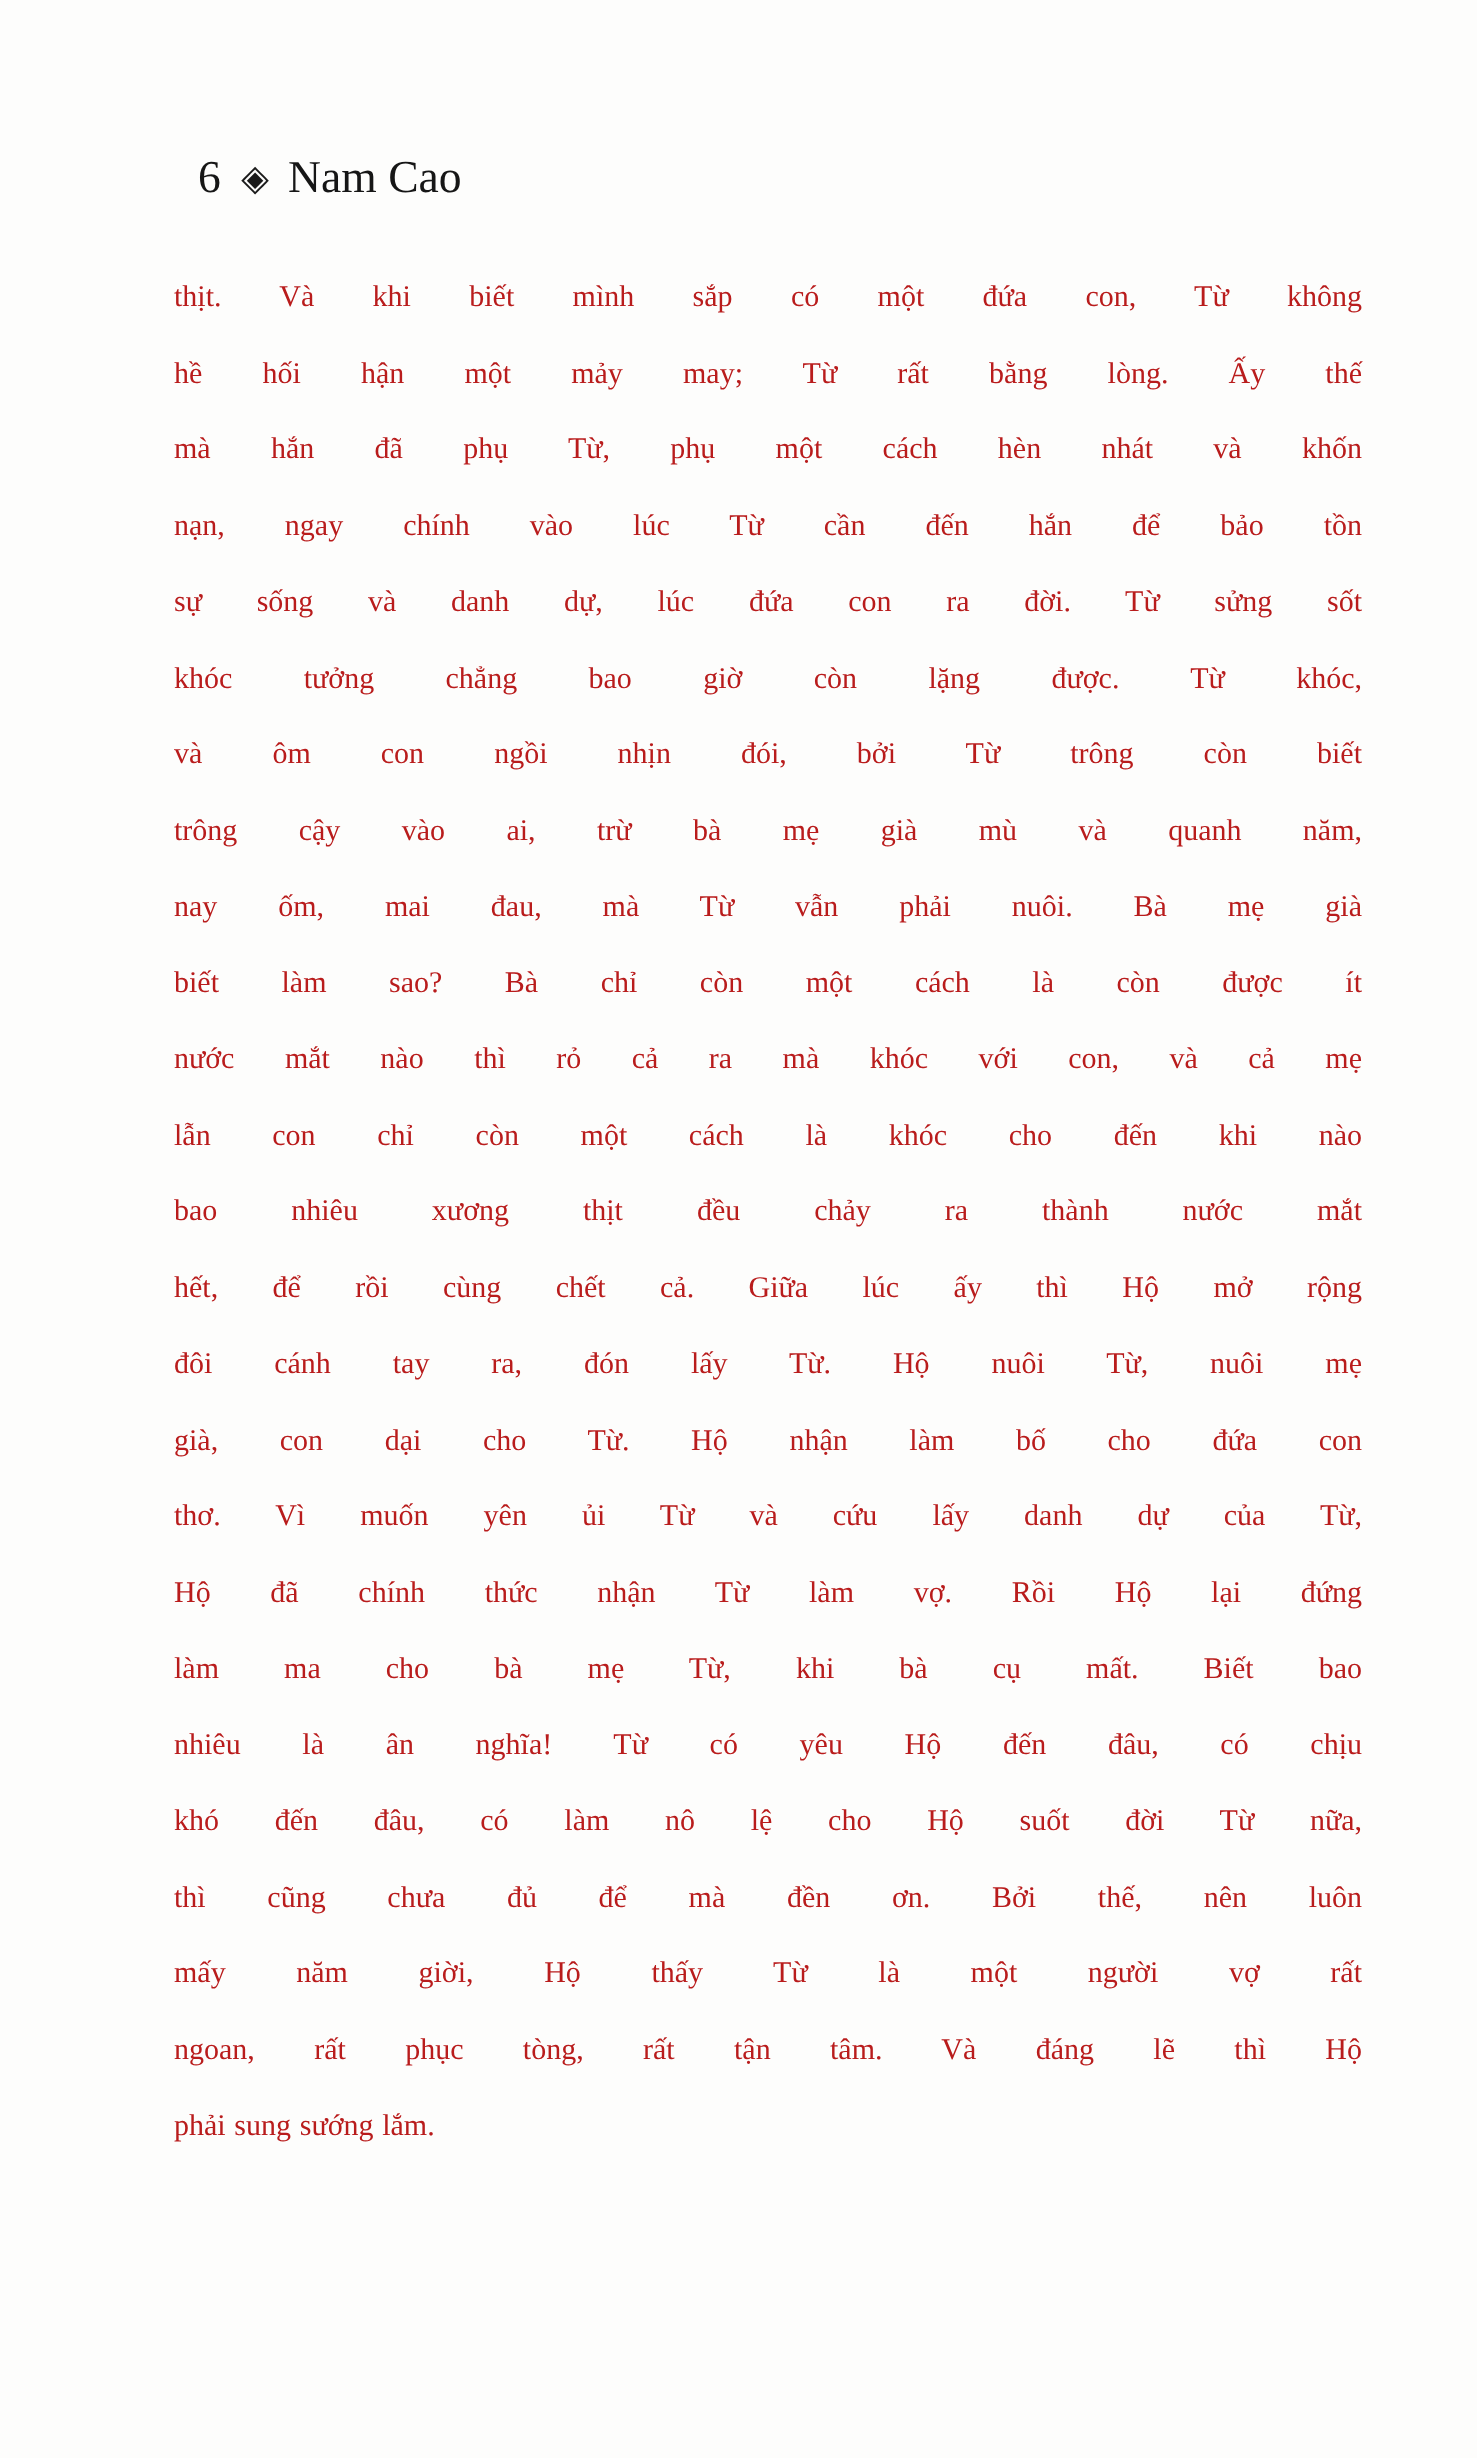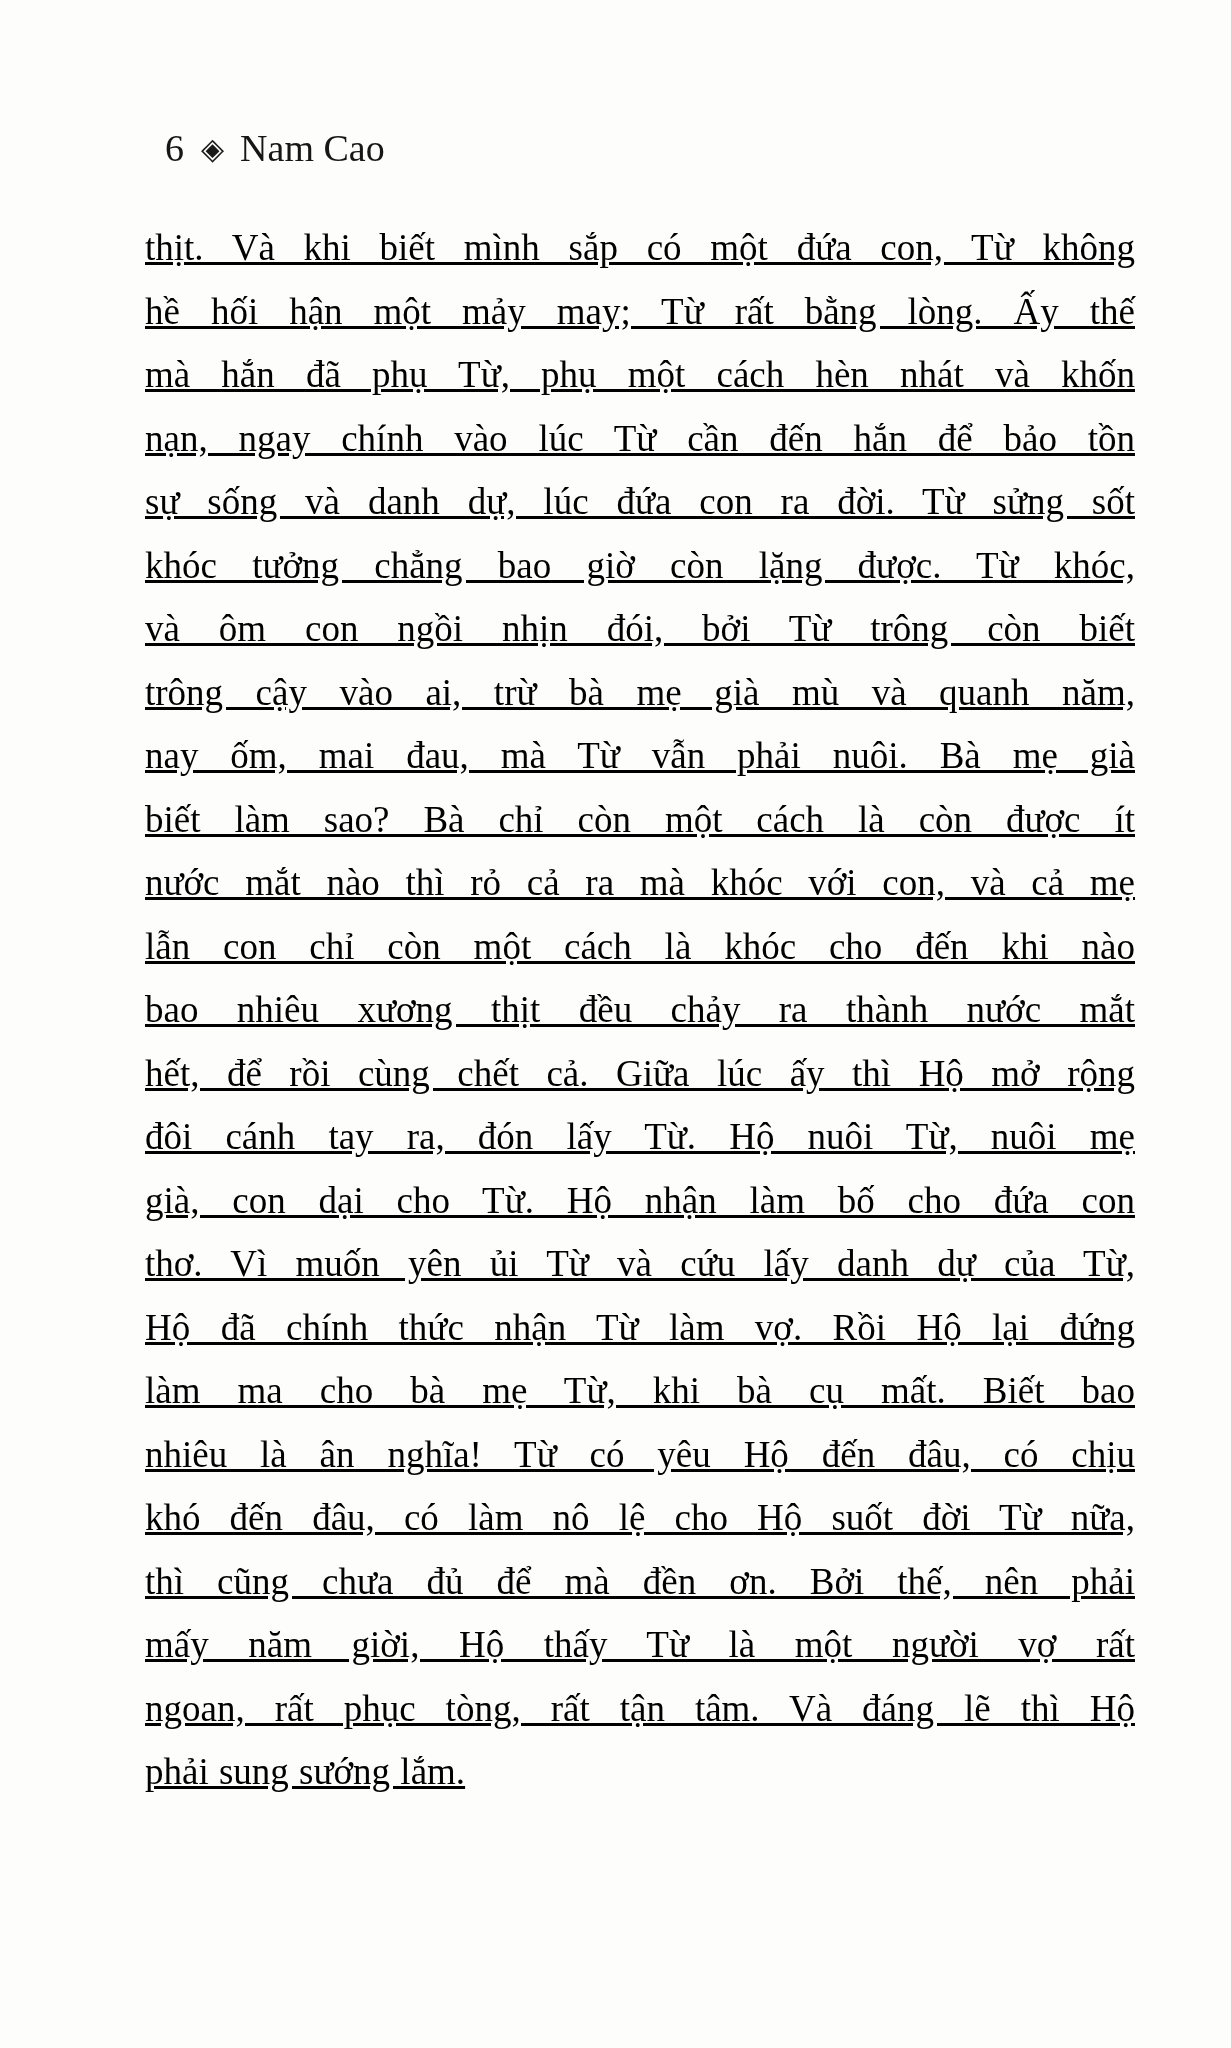--- a/index.html
+++ b/index.html
@@ -37,28 +37,27 @@
     top: 1px;
     color: #1a1a1a;
   }
   .page-body {
     position: absolute;
     left: 145px;
     top: 216px;
     width: 990px;
   }
   .text-line {
-    font-size: 37px;
+    font-size: 25px;
     line-height: 63.5px;
-    color: #000000;
+    color: #b91c1c;
     text-align: justify;
     text-align-last: justify;
     white-space: normal;
     word-spacing: 1px;
-    text-decoration: underline;
   }
   .text-line:last-child {
     text-align: center;
     text-align-last: left;
   }
 </style>
 </head>
 <body>
 
 <div class="page">
@@ -82,18 +81,18 @@
       <div class="text-line">lẫn con chỉ còn một cách là khóc cho đến khi nào</div>
       <div class="text-line">bao nhiêu xương thịt đều chảy ra thành nước mắt</div>
       <div class="text-line">hết, để rồi cùng chết cả. Giữa lúc ấy thì Hộ mở rộng</div>
       <div class="text-line">đôi cánh tay ra, đón lấy Từ. Hộ nuôi Từ, nuôi mẹ</div>
       <div class="text-line">già, con dại cho Từ. Hộ nhận làm bố cho đứa con</div>
       <div class="text-line">thơ. Vì muốn yên ủi Từ và cứu lấy danh dự của Từ,</div>
       <div class="text-line">Hộ đã chính thức nhận Từ làm vợ. Rồi Hộ lại đứng</div>
       <div class="text-line">làm ma cho bà mẹ Từ, khi bà cụ mất. Biết bao</div>
       <div class="text-line">nhiêu là ân nghĩa! Từ có yêu Hộ đến đâu, có chịu</div>
       <div class="text-line">khó đến đâu, có làm nô lệ cho Hộ suốt đời Từ nữa,</div>
-      <div class="text-line">thì cũng chưa đủ để mà đền ơn. Bởi thế, nên phải</div>
+      <div class="text-line">thì cũng chưa đủ để mà đền ơn. Bởi thế, nên luôn</div>
       <div class="text-line">mấy năm giời, Hộ thấy Từ là một người vợ rất</div>
       <div class="text-line">ngoan, rất phục tòng, rất tận tâm. Và đáng lẽ thì Hộ</div>
       <div class="text-line">phải sung sướng lắm.</div>
     </div>
 </div>
 
 </body></html>

